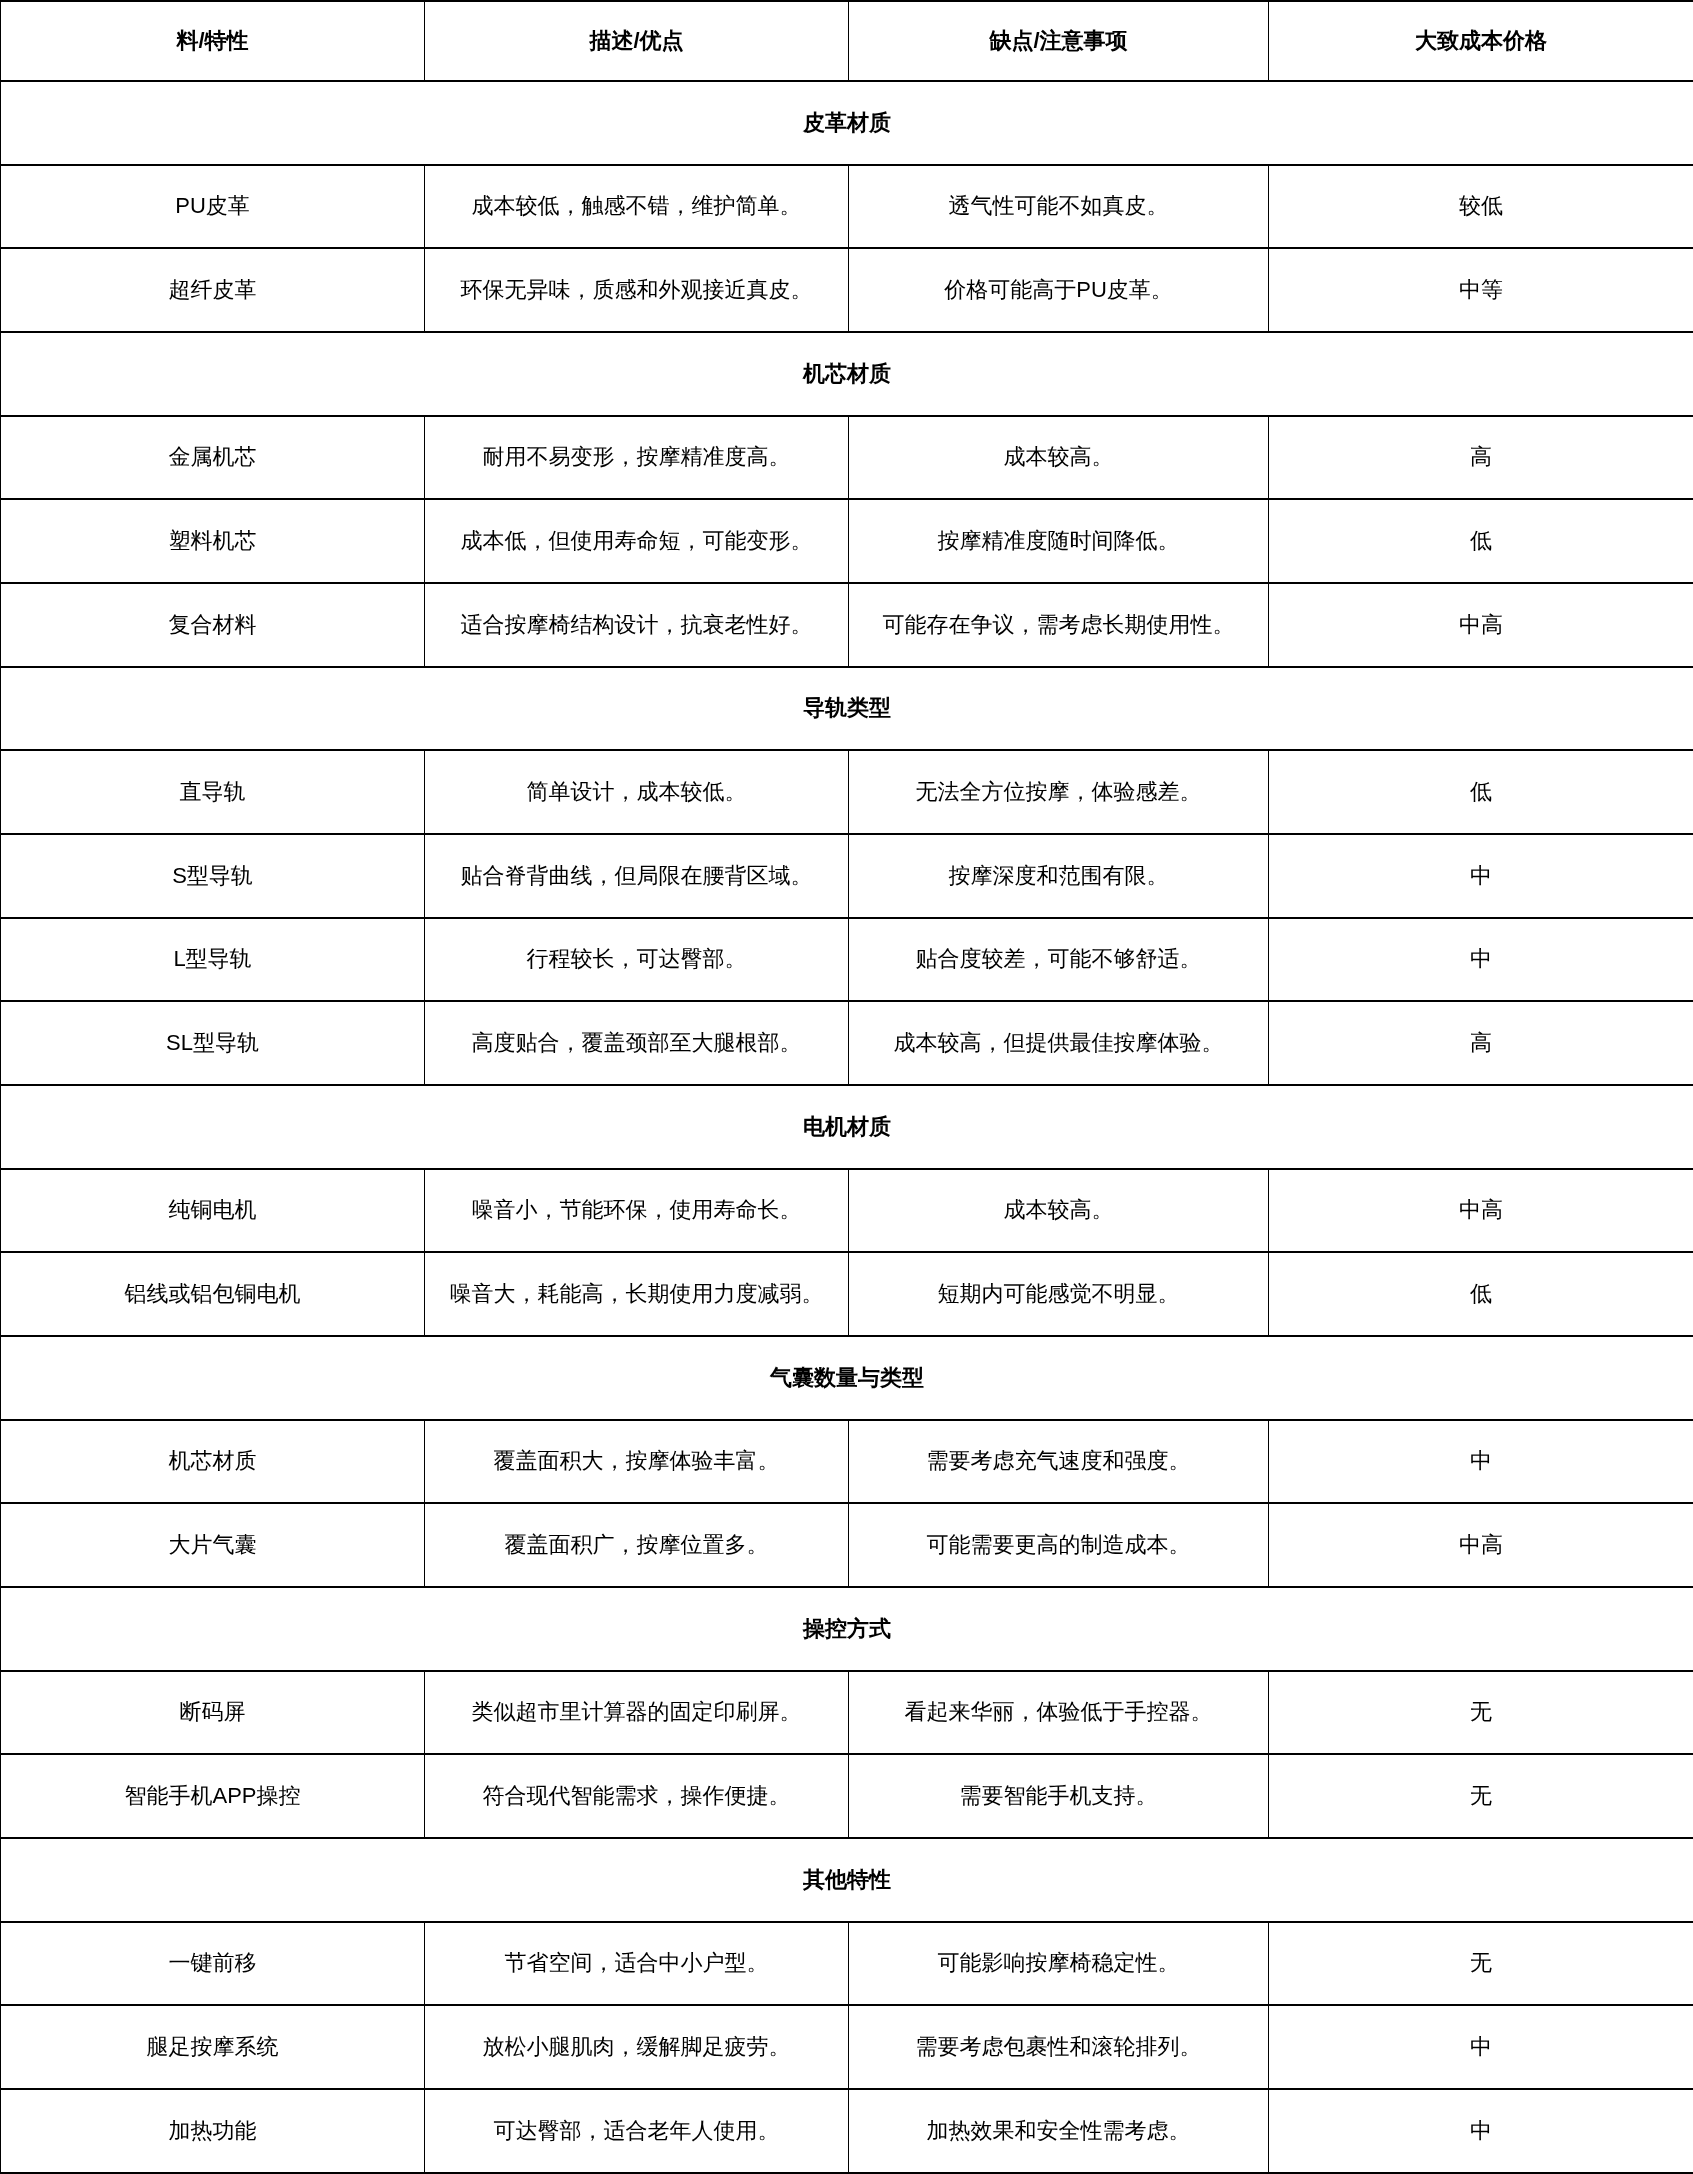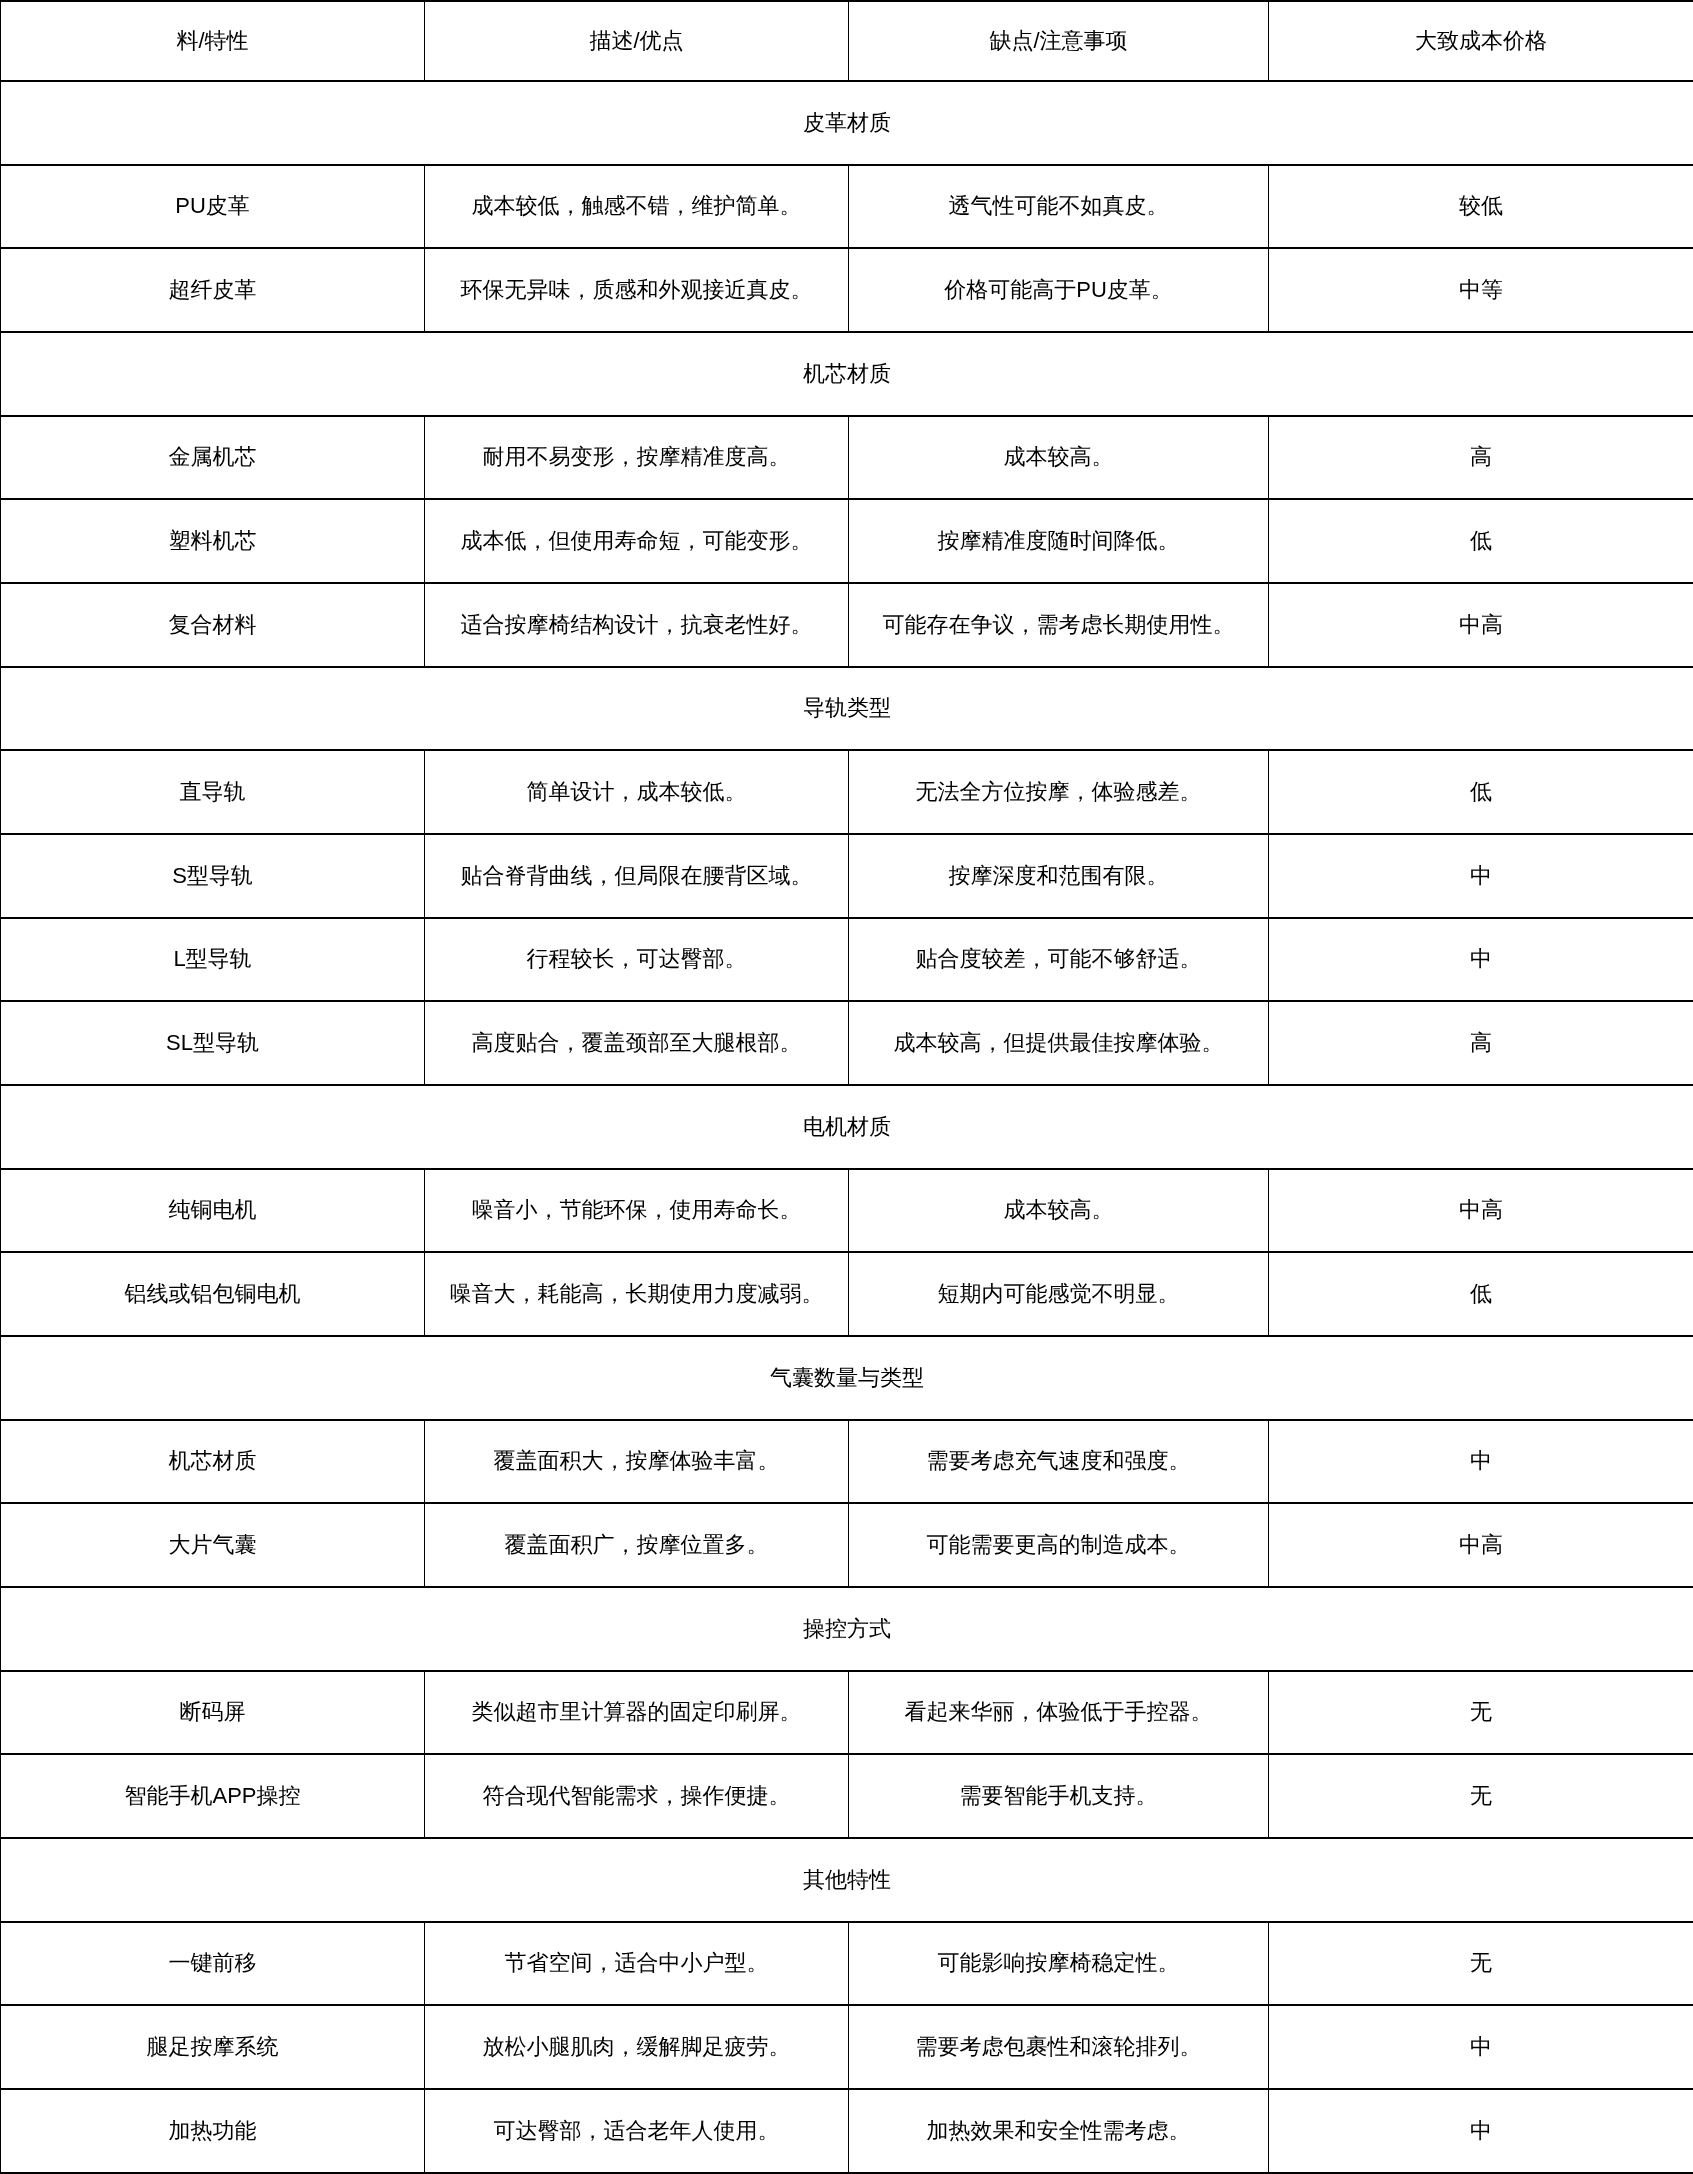--- a/index.html
+++ b/index.html
@@ -32,24 +32,24 @@
     border-right: 1.7px solid #000000;
     padding: 0 6.8px;
     vertical-align: middle;
     color: #000000;
     font-size: 22px;
     line-height: 1.3;
     text-align: center;
     overflow: hidden;
   }
   table.materials th {
-    font-weight: 400;
+    font-weight: 700;
   }
   td.section-cell {
-    font-weight: 400;
+    font-weight: 700;
     text-align: left;
     padding-left: 8.6px;
   }
 </style>
 </head>
 <body>
 
 <table class="materials">
   <colgroup>
     <col style="width:424px">

